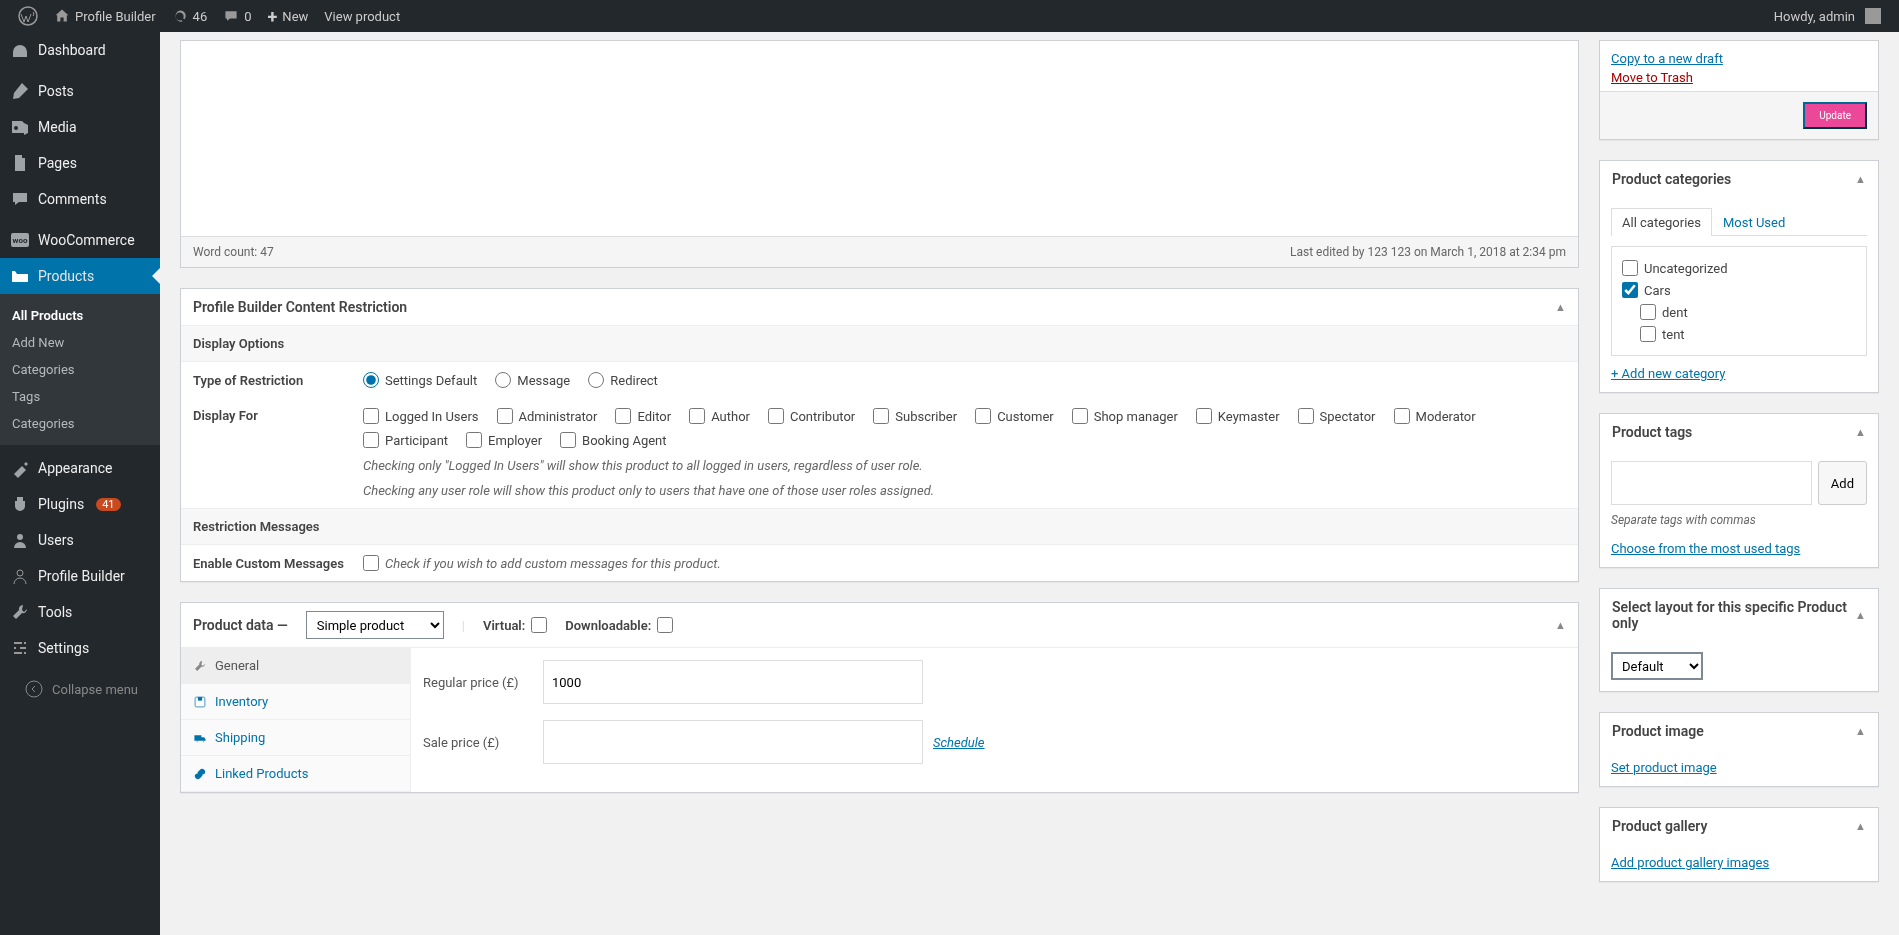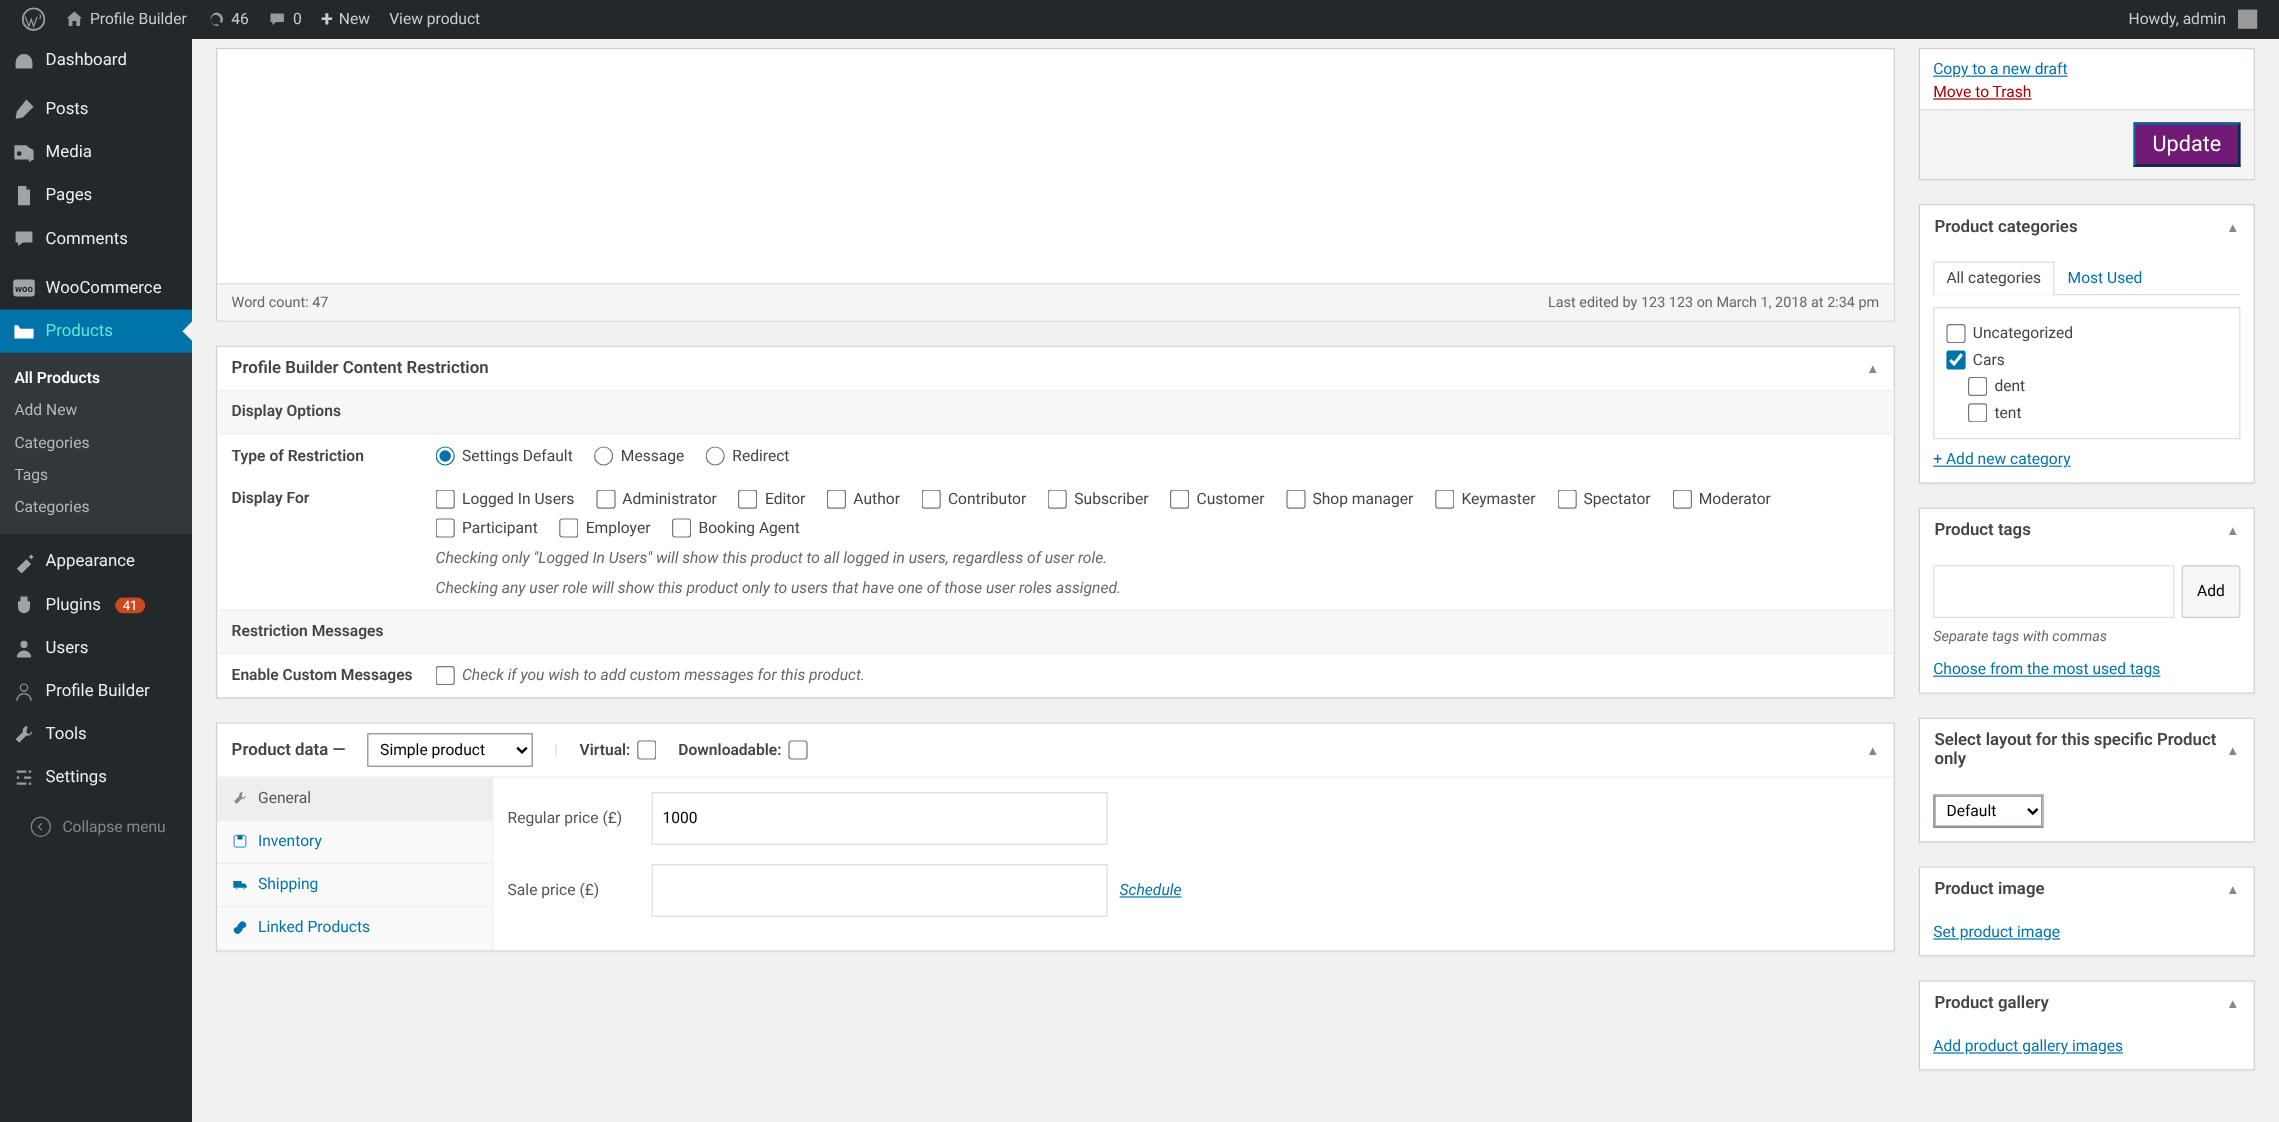--- a/index.html
+++ b/index.html
@@ -9,21 +9,21 @@
 
 .adminbar { height:32px; background:#23282d; color:#ccc; display:flex; align-items:center; padding:0 10px; font-size:13px; position:fixed; top:0; left:0; right:0; z-index:100; }
 .adminbar .ab-item { display:flex; align-items:center; gap:5px; padding:0 8px; height:32px; cursor:pointer; color:#ccc; }
 .adminbar .spacer { flex:1; }
 .adminbar svg { fill:#999; }
 .avatar-box { width:16px; height:16px; background:#999; margin-left:5px; }
 
 
 .sidebar { position:fixed; top:32px; left:0; bottom:0; width:160px; background:#23282d; color:#ccc; overflow:auto; }
 .menu-item { display:flex; align-items:center; gap:8px; padding:8px 10px; cursor:pointer; color:#eee; font-size:14px; }
-.menu-item.current { background:#0073aa; color:#5eead4; position:relative; }
+.menu-item.current { background:#0073aa; color:#e5e5e5; position:relative; }
 .menu-item.current::after { content:''; position:absolute; right:0; top:50%; transform:translateY(-50%); border:8px solid transparent; border-right-color:#f1f1f1; }
 .submenu { background:#32373c; padding:8px 0; }
 .submenu-item { padding:6px 12px; font-size:13px; color:#b4b9be; cursor:pointer; }
 .submenu-item.current { color:#fff; font-weight:600; }
 .menu-sep { height:5px; }
 .badge { background:#ca4a1f; color:#fff; border-radius:9px; padding:0 6px; font-size:11px; margin-left:4px; }
 .menu-icon { width:20px; height:20px; display:flex; align-items:center; justify-content:center; }
 .menu-icon svg { width:20px; height:20px; fill:rgba(240,245,250,.6); }
 .menu-item.current .menu-icon svg { fill:#fff; }
 .collapse-item { color:#888; font-size:13px;padding-left:24px; }
@@ -49,29 +49,29 @@
 .form-row { display:flex; align-items:center; padding:10px 12px; }
 .form-row .label { width:170px; font-weight:600; font-size:13px; flex-shrink:0; }
 .form-row .field { flex:1; }
 .radio-group, .check-group { display:flex; flex-wrap:wrap; gap:8px 18px; align-items:center; }
 .radio-item, .check-item { display:flex; align-items:center; gap:6px; font-size:13px; }
 input[type=radio],input[type=checkbox]{width:16px;height:16px;margin:0;accent-color:#0073aa;}
 .hint { padding:0 12px 10px 182px; font-style:italic; color:#666; font-size:13px; }
 input[type=text] { border:1px solid #ddd; padding:4px 8px; font-size:13px; height:44px; }
 select { height:28px; border:1px solid #7e8993; background:#fff; font-size:13px; padding:0 22px 0 6px; }
 .btn { background:#f7f7f7; border:1px solid #ccc; padding:4px 12px; border-radius:3px; cursor:pointer; font-size:13px; }
-.btn-primary { background:#701a75; border-color:#006799; color:#fff; padding:6px 14px; font-size:18px; }
+.btn-primary { background:#ec4899; border-color:#006799; color:#fff; padding:6px 14px; font-size:10px; }
 
 
 .pd-header { padding:8px 12px; display:flex; align-items:center; gap:18px; border-bottom:1px solid #eee; }
 .pd-header .title { font-weight:600; font-size:14px; }
 .pd-header .toggle { margin-left:auto; color:#888; font-size:11px; }
 .pd-body { display:flex; }
 .pd-tabs { width:230px; background:#fafafa; border-right:1px solid #eee; }
-.pd-tab { display:flex; align-items:flex-start; gap:8px; padding:10px 12px; border-bottom:1px solid #eee; color:#0073aa; cursor:pointer; font-size:13px; }
+.pd-tab { display:flex; align-items:flex-end; gap:8px; padding:10px 12px; border-bottom:1px solid #eee; color:#0073aa; cursor:pointer; font-size:13px; }
 .pd-tab.active { background:#eee; color:#555; }
 .pd-panel { flex:1; padding:12px; }
 .pd-row { display:flex; align-items:center; margin-bottom:16px; }
 .pd-row .lbl { width:120px; font-size:13px; color:#555; }
 .pd-row input[type=text] { width:380px; }
 .sched { margin-left:10px; font-style:italic; }
 
 
 .publish-actions { display:flex; align-items:center; justify-content:space-between; padding:10px 11px; background:#f5f5f5; border-top:1px solid #ddd; }
 .linklist { padding:0 11px 4px; }

